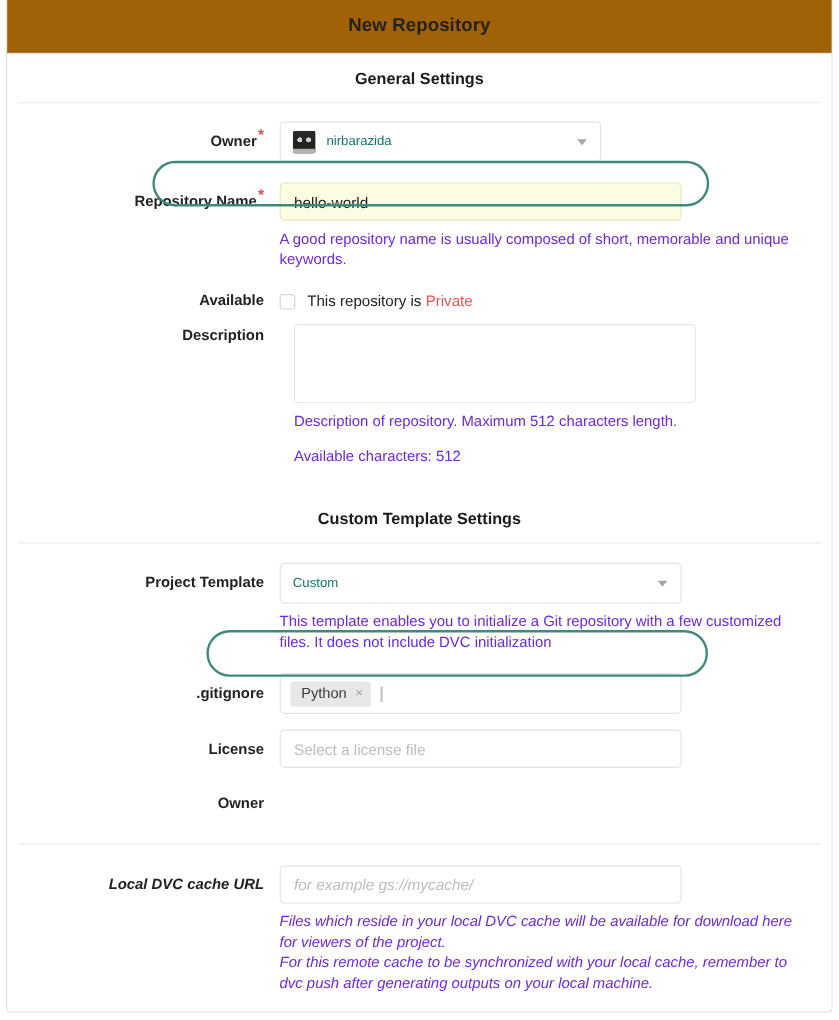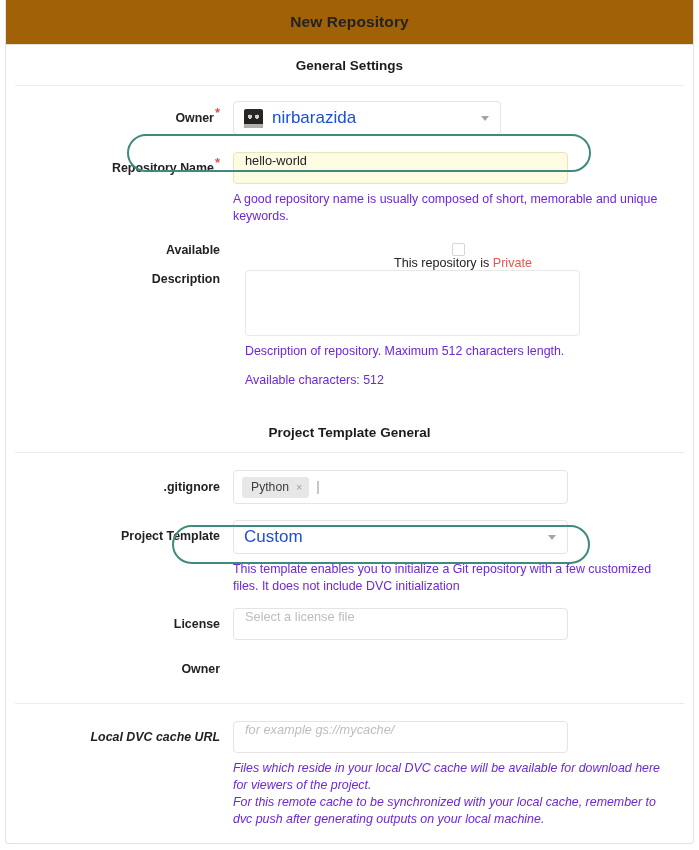--- a/index.html
+++ b/index.html
@@ -96,42 +96,42 @@
   .inp {
     width: 335px;
     height: 32px;
     border: 1px solid #e4e4e4;
     border-radius: 4px;
     background: #fff;
     font-size: 12.8px;
     color: #222;
     padding: 0 11px;
     display: flex;
-    align-items: flex-start;
+    align-items: center;
     font-family: "Liberation Sans", sans-serif;
   }
   .inp .ph { color: #bdbdbd; }
 
   .inp.autofill {
     background: #fdfce3;
     border-color: #e8e5bd;
   }
 
   .select {
     width: 268px;
     height: 34px;
     border: 1px solid #e4e4e4;
     border-radius: 4px;
     background: #fff;
     display: flex;
     align-items: center;
     padding: 16px 10px;
     position: relative;
-    font-size: 17px;
-    color: #1d4ed8;
+    font-size: 11px;
+    color: #0f766e;
   }
   .select.tpl { width: 335px; height: 32px; }
   .caret {
     position: absolute;
     right: 11px;
     top: 50%;
     width: 0; height: 0;
     margin-top: -2px;
     border-left: 4px solid transparent;
     border-right: 4px solid transparent;
@@ -175,21 +175,20 @@
     margin-top: 7px;
   }
   .help2 { margin-top: 12px; }
 
   
   .cbrow {
     display: flex;
     align-items: center;
     height: 17px;
     padding-top: 1px;
-    flex-direction: column;
   }
   .cbox {
     width: 13px; height: 13px;
     border: 1px solid #d6d6d6;
     border-radius: 2px;
     background: #fff;
     margin-right: 10px;
     flex: 0 0 auto;
   }
   .cbtext {
@@ -296,47 +295,47 @@
 
       <div class="frow" style="margin-top:11px;gap:12px;">
         <div class="flabel" style="padding-top:1px;">Description</div>
         <div class="fcontrol">
           <div class="txtarea"></div>
           <div class="help">Description of repository. Maximum 512 characters length.</div>
           <div class="help help2">Available characters: 512</div>
         </div>
       </div>
 
-      <div class="section-head" style="margin-top:23px;">Project Template General</div>
+      <div class="section-head" style="margin-top:23px;">Custom Template Settings</div>
       <div class="divider"></div>
+
+      <div class="frow" style="margin-top:16px;">
+        <div class="flabel" style="padding-top:8px;">Project Template</div>
+        <div class="fcontrol">
+          <div class="select tpl">
+            <span>Custom</span>
+            <span class="caret"></span>
+          </div>
+          <div class="help" style="width:434px;">This template enables you to initialize a Git repository with a few customized files. It does not include DVC initialization</div>
+        </div>
+      </div>
 
       <div class="frow" style="margin-top:17px;">
         <div class="flabel" style="padding-top:9px;">.gitignore</div>
         <div class="fcontrol">
           <div class="taginput">
             <span class="tag">
               <span>Python</span>
               <span class="x">×</span>
             </span>
             <span class="caretbar"></span>
           </div>
         </div>
       </div>
 
-      <div class="frow" style="margin-top:16px;">
-        <div class="flabel" style="padding-top:8px;">Project Template</div>
-        <div class="fcontrol">
-          <div class="select tpl">
-            <span>Custom</span>
-            <span class="caret"></span>
-          </div>
-          <div class="help" style="width:434px;">This template enables you to initialize a Git repository with a few customized files. It does not include DVC initialization</div>
-        </div>
-      </div>
-
       <div class="frow" style="margin-top:13px;">
         <div class="flabel" style="padding-top:8px;">License</div>
         <div class="fcontrol">
           <div class="inp">
             <span class="ph">Select a license file</span>
           </div>
         </div>
       </div>
 
       <div class="frow" style="margin-top:13px;">

